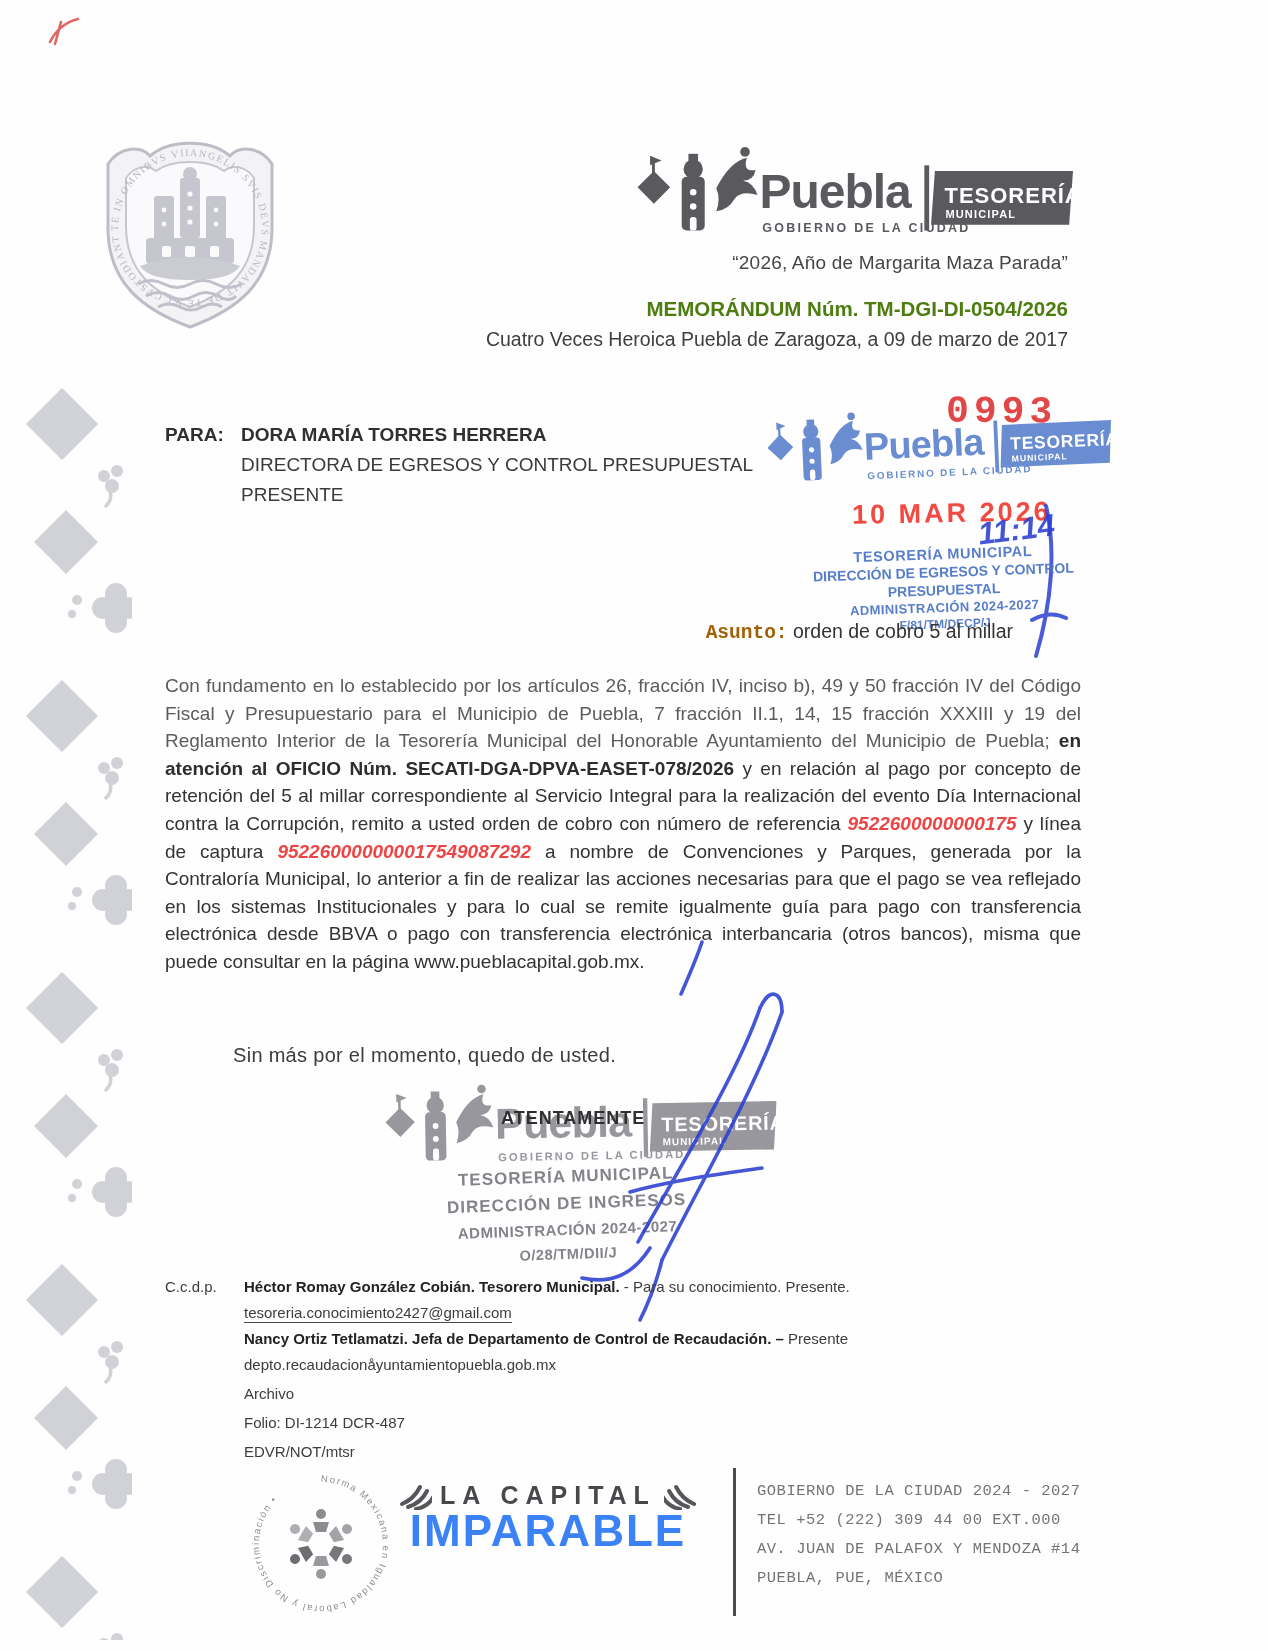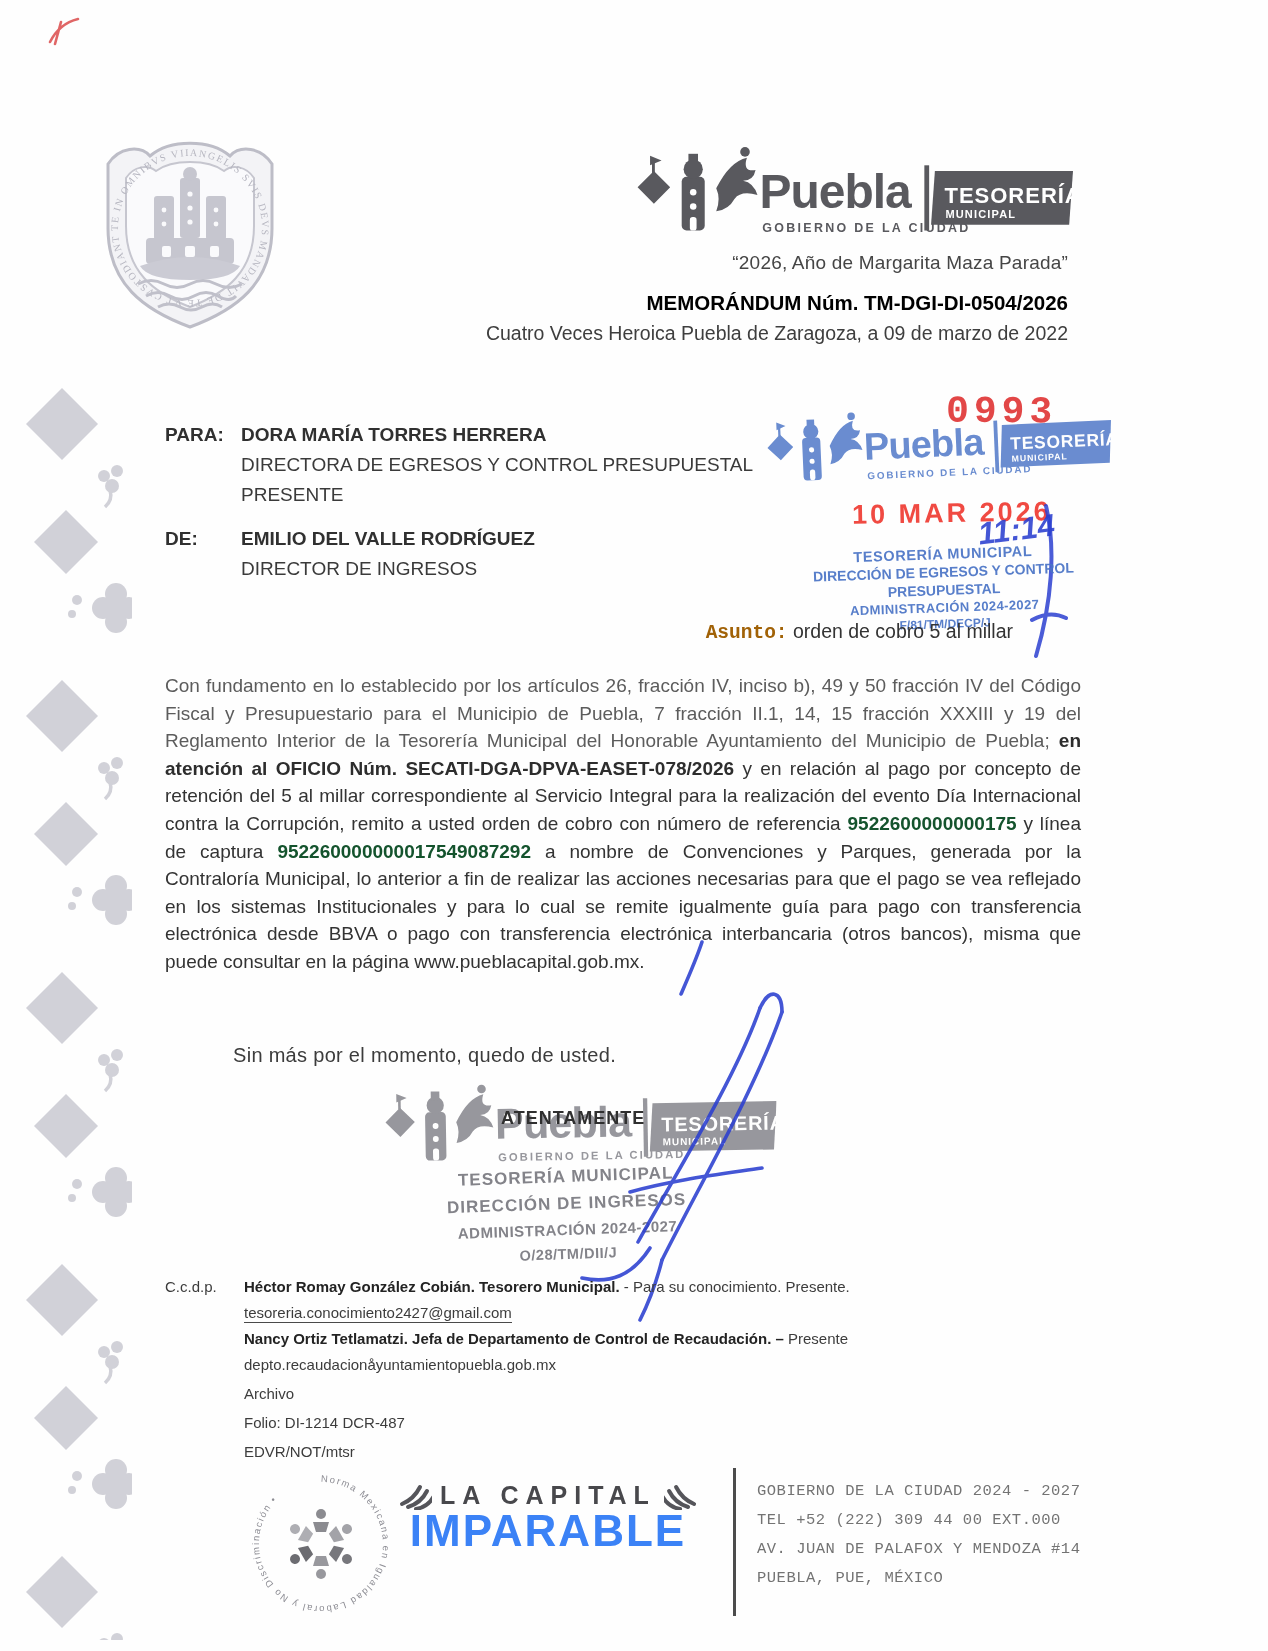--- a/index.html
+++ b/index.html
@@ -11,21 +11,21 @@
   .abs{position:absolute;}
 
   
   .talavera{left:20px; top:382px;}
 
   
   .shield{left:92px; top:126px;}
   .logo-header{left:628px; top:146px; color:#59595e;}
   .hdr-lines{right:200px; top:252px; text-align:right; color:#3c3c3c;}
   .hdr-motto{font-size:19px; letter-spacing:.2px; color:#454545;}
-  .hdr-memo{font-size:20.5px; font-weight:600; margin-top:17px; color:#000000;}
+  .hdr-memo{font-size:20.5px; font-weight:600; margin-top:23px; color:#4d7c0f;}
   .hdr-place{font-size:19.5px; margin-top:7px; color:#3e3e3e;}
   .hdr-urgent{font-size:19px; font-weight:700; margin-top:9px; color:#2e2e2e;}
 
   
   .addr{left:165px; font-size:19px; color:#303030;}
   .addr .lbl{display:inline-block; width:76px; font-weight:700;}
   .addr .nm{font-weight:700;}
   .addr .ttl{margin-left:76px; margin-top:8px; font-weight:400; color:#3a3a3a;}
 
   
@@ -43,21 +43,21 @@
   .stamp-text-blue .s3{font-size:13px; line-height:17px; letter-spacing:.4px;}
   .stamp-text-blue .s4{font-size:12px; line-height:16px;}
 
   
   .subject{right:255px; top:620px; font-size:19.5px; color:#333;}
   .subject b{color:#a16207;font-family:Liberation Mono, monospace;}
   .body-par{left:165px; top:672px; width:916px; font-size:19px; line-height:27.6px;
     text-align:justify; color:#333;}
   .seg-light{color:#5c5c5c;}
   .seg-oficio{color:#2d2d2d; font-weight:600;}
-  .seg-bold{font-weight:700; color:#14532d;}
+  .seg-bold{font-weight:700; color:#ef4444;font-style:italic;}
   .closing{left:233px; top:1044px; font-size:20px; color:#3c3c3c; letter-spacing:.3px;}
 
   
   .sig-logo{left:377px; top:1082px; color:#7e7e85; opacity:.8; transform:rotate(-1deg);}
   .atentamente{left:501px; top:1108px; font-size:18px; font-weight:600; letter-spacing:1px; color:#2f2f2f;text-align:center;}
   .sig-stamp-text{left:392px; top:1163px; width:350px; text-align:center; color:#76767d;
     font-weight:600; transform:rotate(-2deg); opacity:.9;}
   .sig-stamp-text .g1{font-size:17px; line-height:27px; letter-spacing:1px;}
   .sig-stamp-text .g2{font-size:15px; line-height:25px; letter-spacing:.5px;}
   .sig-stamp-text .g3{font-size:14.5px; line-height:24px; letter-spacing:.5px;}
@@ -182,37 +182,31 @@
     </g>
   </svg>
 
   <svg class="abs logo-header" width="445" height="100" viewBox="0 0 464 104">
     <use href="#puebla-logo"></use>
   </svg>
 
   <div class="abs hdr-lines">
     <div class="hdr-motto">“2026, Año de Margarita Maza Parada”</div>
     <div class="hdr-memo">MEMORÁNDUM Núm. TM-DGI-DI-0504/2026</div>
-    <div class="hdr-place">Cuatro Veces Heroica Puebla de Zaragoza, a 09 de marzo de 2022</div>
+    <div class="hdr-place">Cuatro Veces Heroica Puebla de Zaragoza, a 09 de marzo de 2017</div>
   </div>
 
   <div class="abs addr" style="top:424px">
     <div>
       <span class="lbl">PARA:</span><span class="nm">DORA MARÍA TORRES HERRERA</span>
     </div>
     <div class="ttl">DIRECTORA DE EGRESOS Y CONTROL PRESUPUESTAL</div>
     <div class="ttl">PRESENTE</div>
   </div>
 
-  <div class="abs addr" style="top:528px">
-    <div>
-      <span class="lbl">DE:</span><span class="nm">EMILIO DEL VALLE RODRÍGUEZ</span>
-    </div>
-    <div class="ttl">DIRECTOR DE INGRESOS</div>
-  </div>
 
   <div class="abs stamp-folio">0993</div>
   <svg class="abs stamp-logo-blue" width="352" height="79" viewBox="0 0 464 104">
     <use href="#puebla-logo"></use>
   </svg>
   <div class="abs stamp-date">10 MAR 2026</div>
   <div class="abs stamp-time">11:14</div>
   <svg class="abs" style="left:1012px;top:500px" width="60" height="165">
     <path d="M34,6 C44,48 40,102 24,156 M20,120 q18,-10 34,-2" fill="none" stroke="#2b3fd0" stroke-width="4" stroke-linecap="round" opacity=".85"></path>
   </svg>

